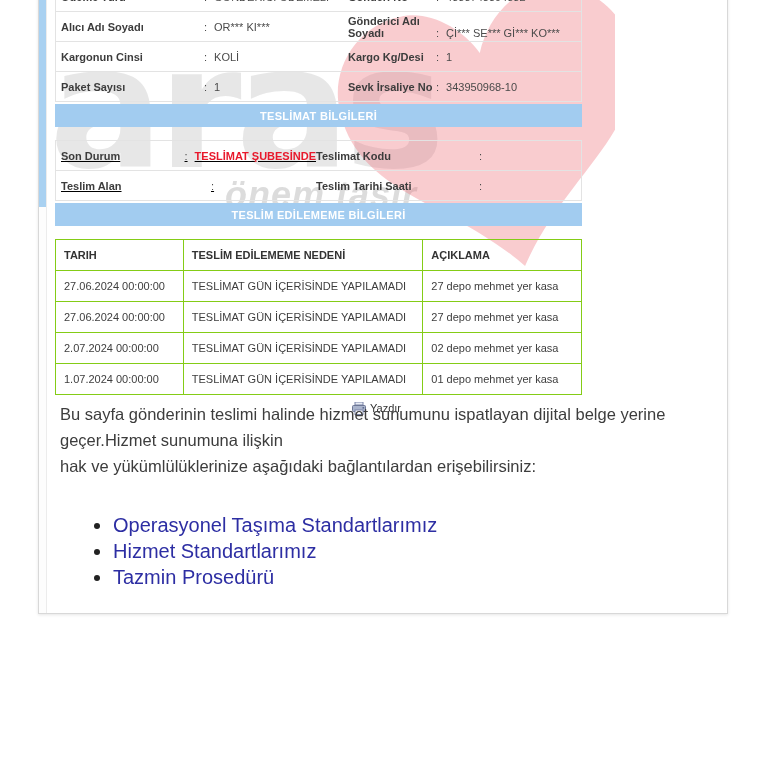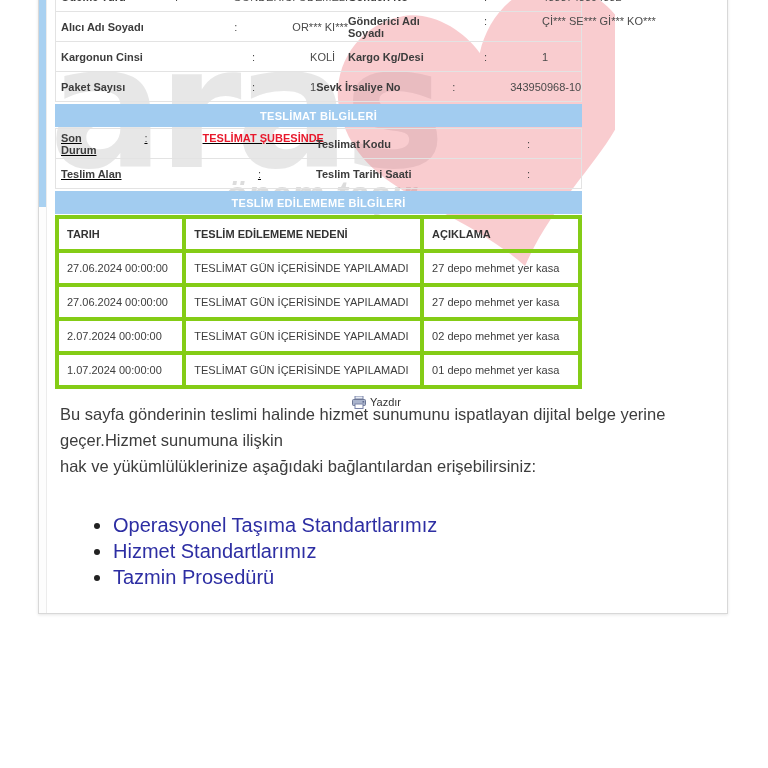--- a/index.html
+++ b/index.html
@@ -24,39 +24,39 @@
   }
   .wm-slogan{
     position:absolute;left:170px;top:193px;font-size:36px;font-weight:700;font-style:italic;
     color:rgba(168,168,168,0.40);letter-spacing:1px;
   }
   .wm-heart{position:absolute;left:292px;top:18px;transform:rotate(-12deg);opacity:.34;}
   
   .content{position:absolute;left:16px;top:0;width:527px;z-index:1;}
   .info-table{border-left:1px solid #e3e3e3;border-right:1px solid #e3e3e3;border-top:1px solid #e3e3e3;}
   .irow{display:flex;height:29px;border-bottom:1px solid #e3e3e3;align-items:center;font-size:11px;background:transparent;}
-  .irow .half{display:flex;align-items:flex-start;gap:48px;}
+  .irow .half{display:flex;align-items:flex-end;}
   .irow .half.l{width:292px;padding-left:5px;box-sizing:border-box;}
   .irow .half.r{flex:1;}
   .lbl{font-weight:700;color:#3c3c3c;}
   .s1 .half.l .lbl{width:143px;}
   .s1 .half.r .lbl{width:88px;}
   .s2 .half.l{width:260px;padding-left:5px;box-sizing:border-box;text-decoration:underline;}
   .s2 .half.l .lbl{width:150px;}
   .s2 .half.r .lbl{width:163px;}
   .val{color:#4a4a4a;margin-left:7px;white-space:nowrap;}
   .colon{color:#4a4a4a;}
   .val.red{color:#e8192c;font-weight:700;}
   .band{
-    height:23px;margin-top:2px;margin-bottom:1px;background:#a2ccf0;color:#ffffff;
+    height:23px;margin-top:2px;margin-bottom:13px;background:#a2ccf0;color:#ffffff;
     font-size:11px;font-weight:700;display:flex;align-items:center;justify-content:center;letter-spacing:.3px;
   }
   
   table.reasons{border-collapse:collapse;width:527px;font-size:11px;background:transparent;}
-  table.reasons th,table.reasons td{border:4px solid #84cc16;padding:0 8px;height:30px;text-align:left;color:#3d3d3d;font-weight:400;}
+  table.reasons th,table.reasons td{border:1px solid #84cc16;padding:0 8px;height:30px;text-align:left;color:#3d3d3d;font-weight:400;}
   table.reasons th{font-weight:700;color:#333;}
   table.reasons col.c1{width:128px;} table.reasons col.c2{width:240px;} table.reasons col.c3{width:159px;}
   
   .printrow{margin-top:5px;height:16px;display:flex;align-items:center;margin-left:297px;cursor:pointer;}
   .printrow .plabel{font-size:11px;color:#333;margin-left:4px;}
   
   .legal{margin:14px 0 0 5px;width:655px;font-size:16.5px;line-height:26px;color:#3d3d3d;z-index:1;position:relative;}
   ul.links{margin:9px 0 0 22px;padding:0 0 0 16px;z-index:1;position:relative;}
   ul.links li{font-size:20px;line-height:26px;color:#222;}
   ul.links li a{color:#2d2ea3;text-decoration:none;cursor:pointer;}

